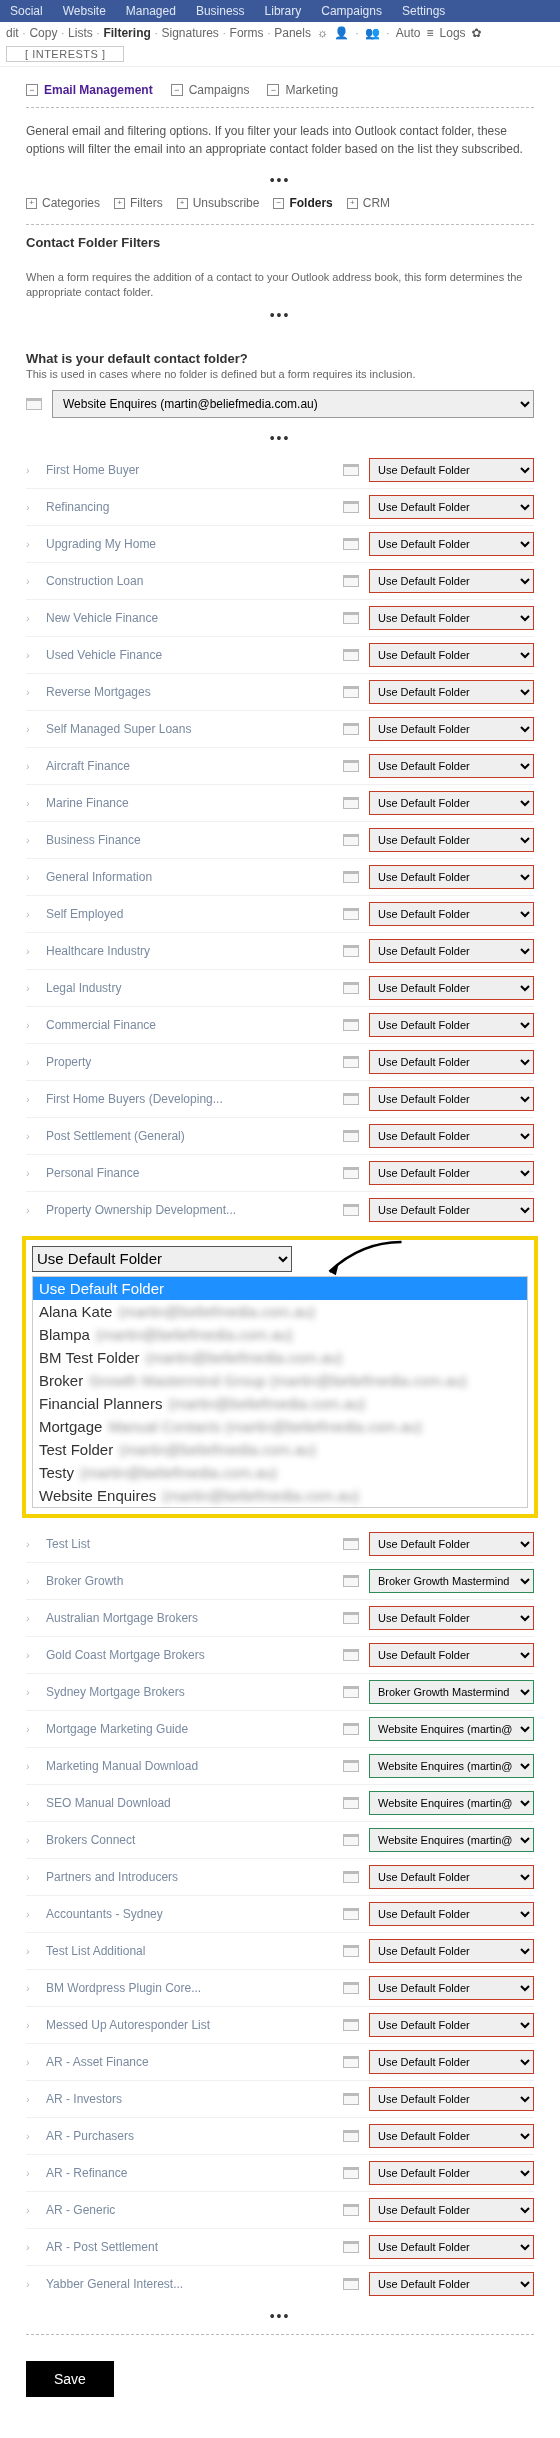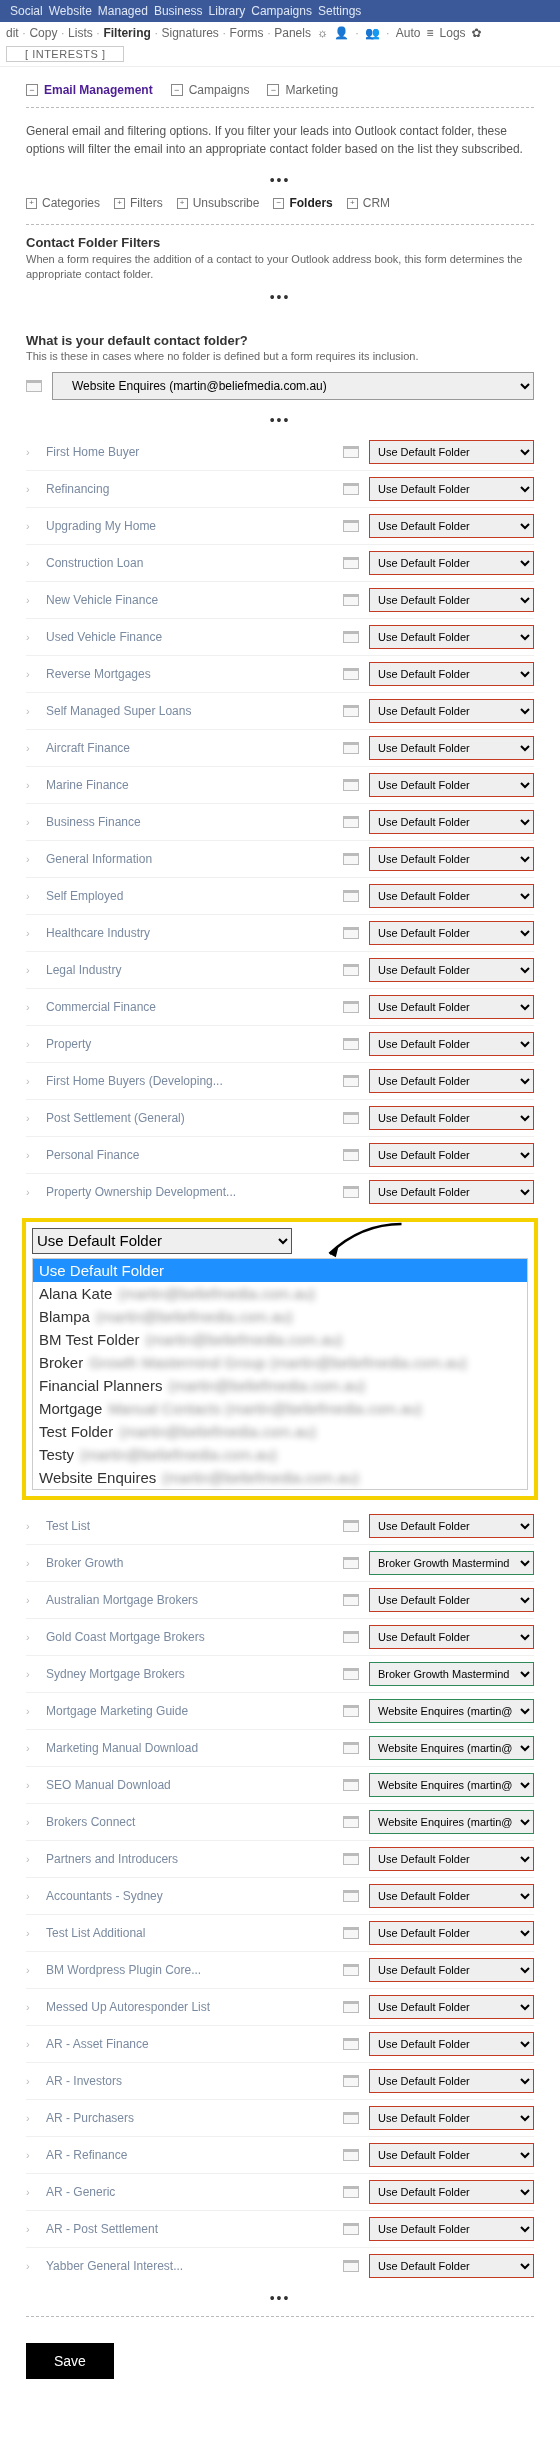--- a/index.html
+++ b/index.html
@@ -1,42 +1,42 @@
 <!DOCTYPE html>
 <html><head>
 <meta charset="utf-8">
 <style>
   * { box-sizing: border-box; margin: 0; padding: 0; }
   body { font-family: "Segoe UI", Arial, sans-serif; font-size: 13px; color: #333; background: #fff; width: 560px; }
-  .topnav { background: #3b5998; color: #fff; display: flex; gap: 6px; padding: 4px 10px; font-size: 12px; }
+  .topnav { background: #3b5998; color: #fff; display: flex; gap: 20px; padding: 4px 10px; font-size: 12px; }
   .topnav span { color: #dfe7f5; }
   .toolbar { display: flex; align-items: center; gap: 6px; padding: 4px 6px; font-size: 12px; color: #666; border-bottom: 1px solid #eee; flex-wrap: wrap; }
   .toolbar .sep { color: #aaa; }
   .toolbar .strong { color: #333; font-weight: 600; }
   .toolbar .ico { font-size: 12px; color: #555; }
   .toolbar .pill { border: 1px solid #ccc; padding: 1px 18px; font-size: 11px; letter-spacing: 0.5px; }
   .content { padding: 16px 26px; }
   .tabs { display: flex; gap: 18px; align-items: center; font-size: 12px; color: #666; margin-bottom: 8px; }
   .tabs .tab { display: flex; align-items: center; gap: 6px; }
   .tabs .box { width: 12px; height: 12px; border: 1px solid #888; display: inline-flex; align-items: center; justify-content: center; font-size: 9px; line-height: 1; }
   .tabs .strong { font-weight: 700; color: #4c1d95; }
   .dashline { border-top: 1px dashed #bbb; margin: 10px 0; }
   .intro { font-size: 12px; color: #555; line-height: 1.5; margin: 14px 0; }
   .dotsep { text-align: center; font-size: 14px; letter-spacing: 2px; color: #333; margin: 6px 0; }
   .subtabs { display: flex; gap: 14px; align-items: center; font-size: 12px; color: #666; margin: 8px 0 14px; flex-wrap: wrap; }
   .subtabs .tab { display: flex; align-items: center; gap: 5px; }
   .subtabs .box { width: 11px; height: 11px; border: 1px solid #888; display: inline-flex; align-items: center; justify-content: center; font-size: 8px; line-height: 1; }
   .subtabs .strong { font-weight: 700; color: #222; }
   .sect-title { font-weight: 700; font-size: 13px; margin-top: 6px; }
-  .sect-desc { font-size: 11px; color: #666; line-height: 1.4; margin-top: 2px; }
+  .sect-desc { font-size: 11px; color: #666; line-height: 1.4; margin-top: 20px; }
   .q-title { font-weight: 700; font-size: 13px; margin-top: 28px; }
   .q-desc { font-size: 11px; color: #666; margin-top: 2px; margin-bottom: 10px; }
   .default-row { display: flex; align-items: center; gap: 10px; margin-bottom: 12px; }
   .folder-ico { width: 16px; height: 12px; border: 1px solid #bbb; border-top: 3px solid #bbb; background: #f7f7f7; display: inline-block; }
-  .default-row select { flex: 1; height: 28px; border: 1px solid #999; font-size: 12px; padding: 0 15px; }
+  .default-row select { flex: 1; height: 28px; border: 1px solid #999; font-size: 12px; padding: 0 6px; }
   .row { display: flex; align-items: center; gap: 10px; padding: 6px 0; border-top: 1px solid #f0f0f0; }
   .row:first-child { border-top: none; }
   .row .chev { width: 10px; color: #bbb; font-size: 11px; }
   .row .label { flex: 1; font-size: 12px; color: #7a8aa0; white-space: nowrap; overflow: hidden; text-overflow: ellipsis; }
   .row .folder-ico { flex-shrink: 0; }
   .row select { width: 165px; height: 24px; font-size: 11px; padding: 0 4px; }
   .row select.red { border: 1px solid #c23b22; }
   .row select.green { border: 1px solid #2e8b57; }
   .overlay-wrap { position: relative; margin: 8px -4px; }
   .overlay { border: 4px solid #f5d100; background: #fff; padding: 6px; position: relative; }
@@ -119,21 +119,21 @@
         <span>CRM</span>
       </span>
   </div>
   <div class="dashline"></div>
 
   <div class="sect-title">Contact Folder Filters</div>
   <div class="sect-desc">When a form requires the addition of a contact to your Outlook address book, this form determines the appropriate contact folder.</div>
   <div class="dotsep">•••</div>
 
   <div class="q-title">What is your default contact folder?</div>
-  <div class="q-desc">This is these in cases where no folder is defined but a form requires its inclusion.</div>
+  <div class="q-desc">This is used in cases where no folder is defined but a form requires its inclusion.</div>
 
   <div class="default-row">
     <span class="folder-ico"></span>
     <select>
       <option>Website Enquires (martin@beliefmedia.com.au)</option>
     </select>
   </div>
   <div class="dotsep">•••</div>
 
   <div id="rows-top">

